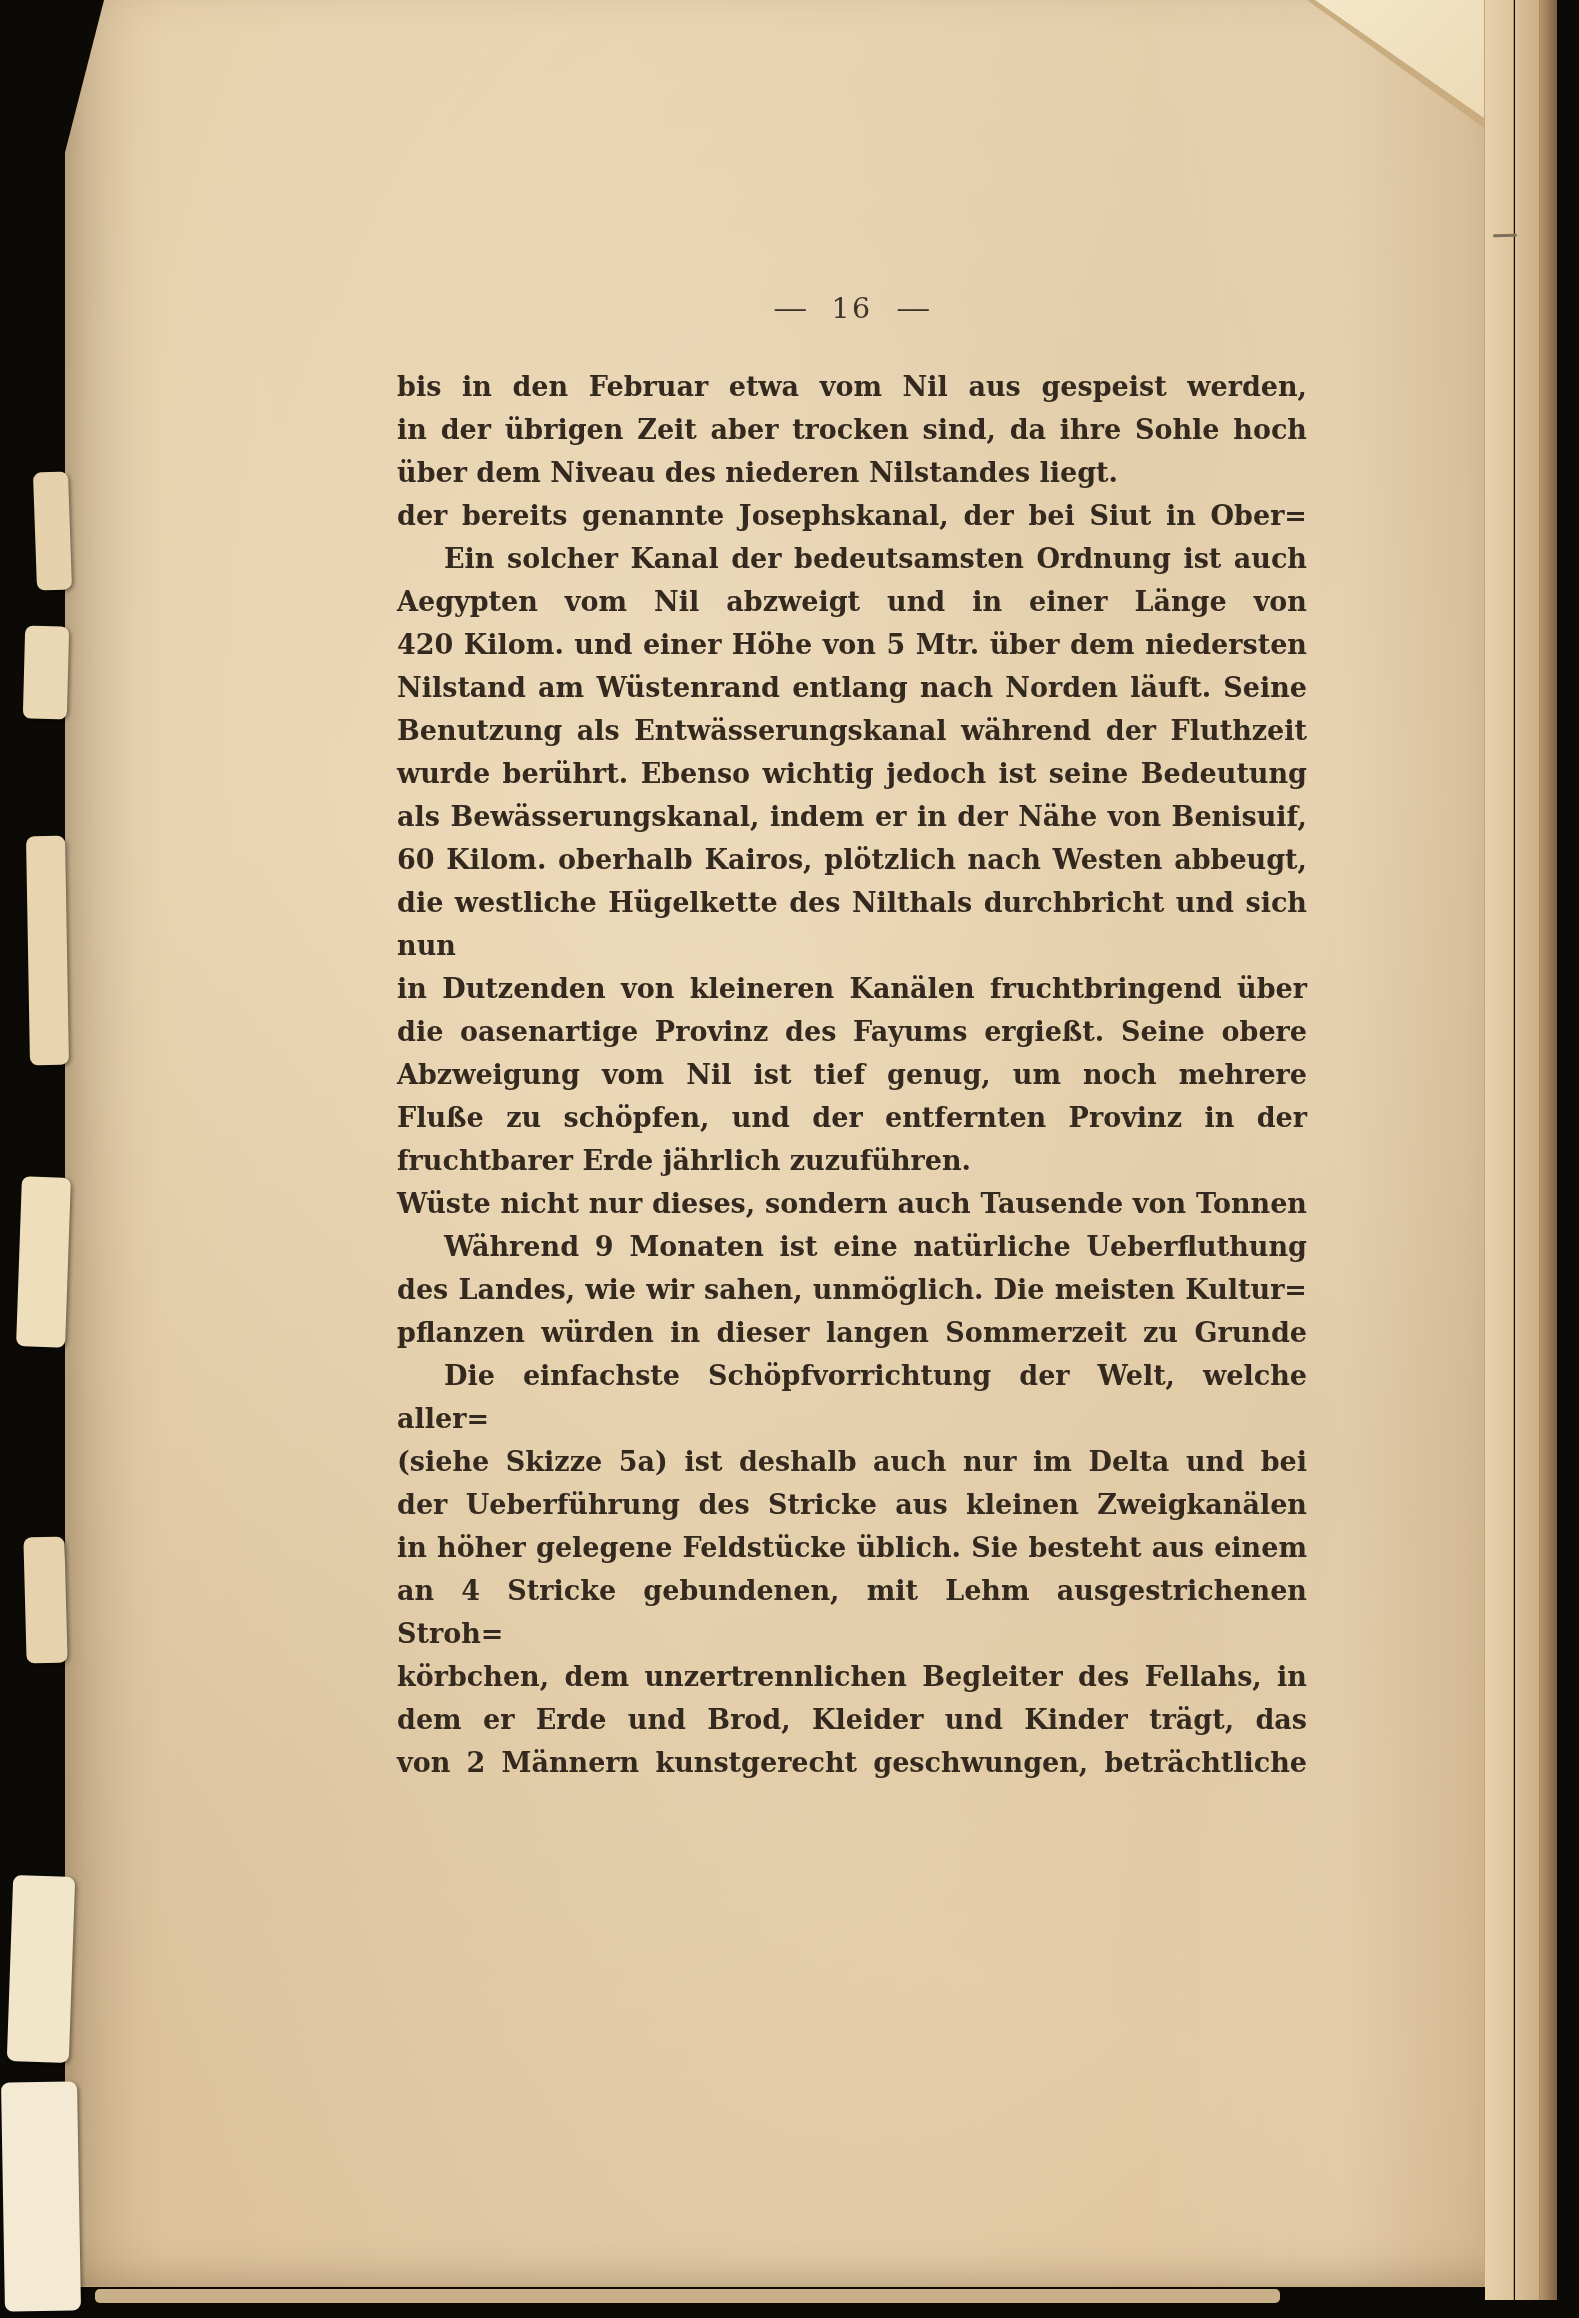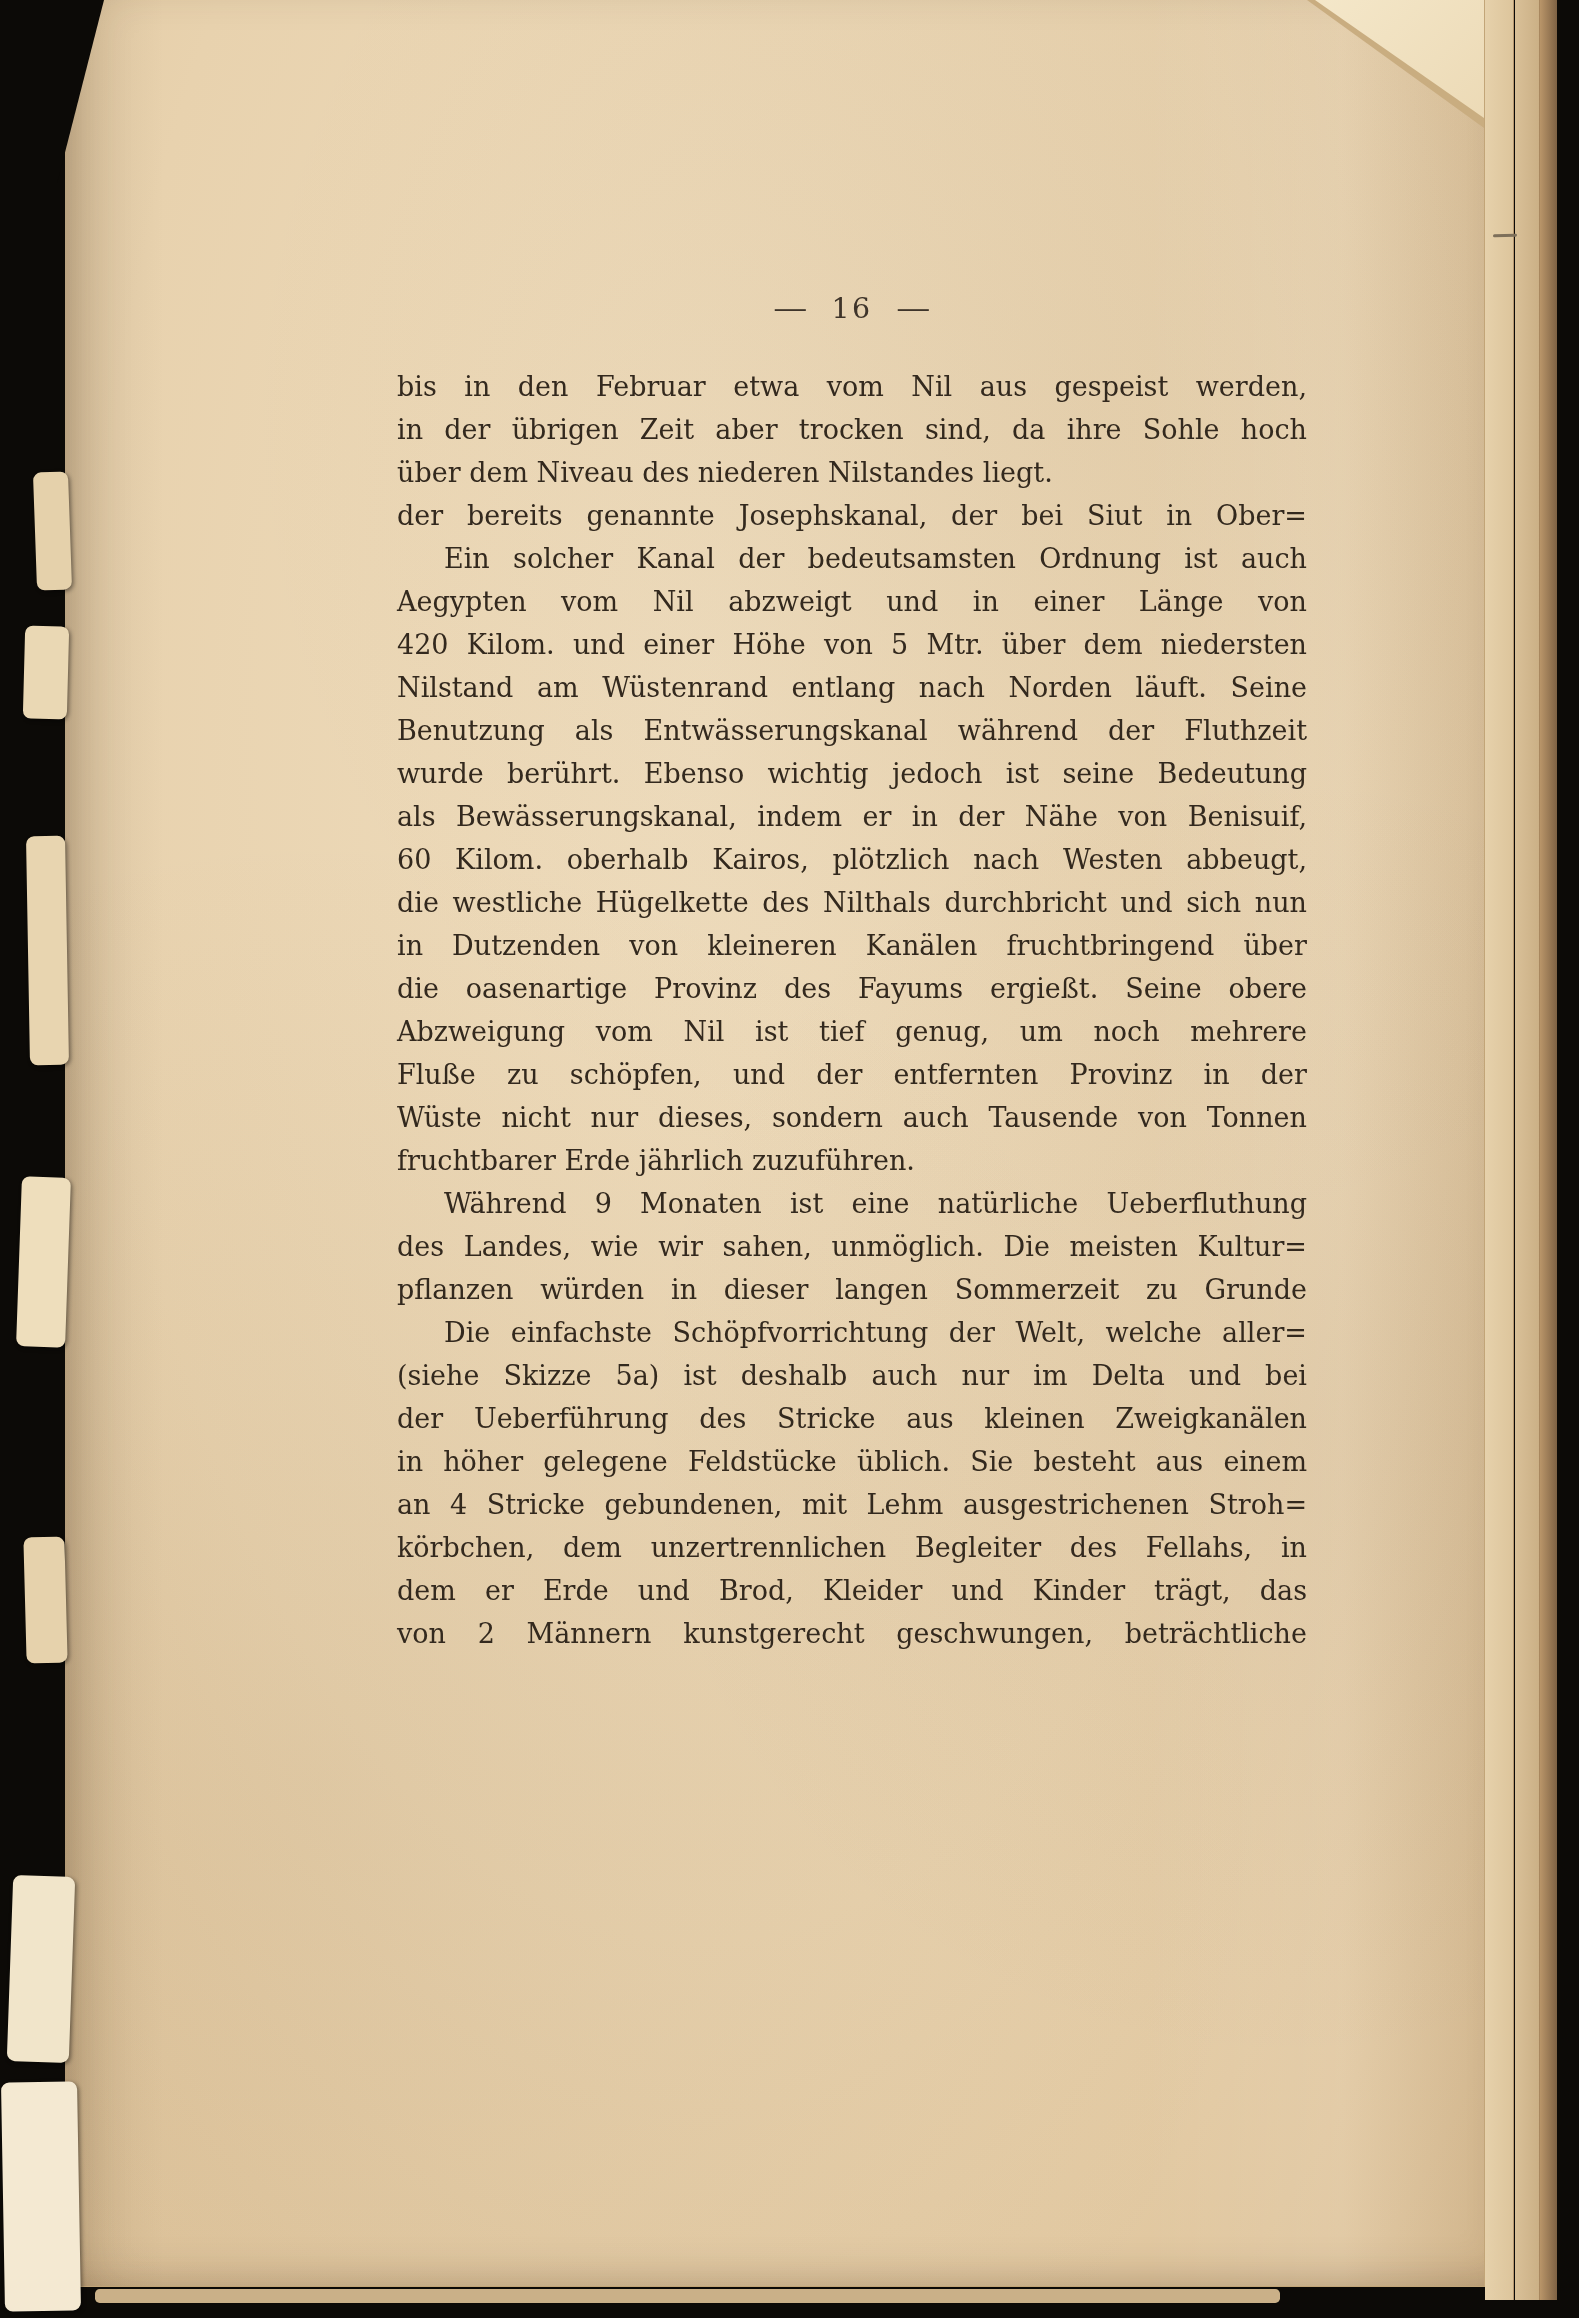--- a/index.html
+++ b/index.html
@@ -59,20 +59,21 @@
   }
   .page-header .dash { letter-spacing: 0; transform: scaleX(1.2); }
   .page-header .num { letter-spacing: 2.4px; }
   
   .text-block {
     position: absolute; z-index: 3;
     left: 332px; top: 365px; width: 910px;
     color: #33291e;
     font-size: 27px;
     line-height: 43px;
+    font-weight: bold;
   }
   .paragraph { margin: 0; }
   .line {
     text-align: justify;
     text-align-last: justify;
     white-space: normal;
   }
   .line.indent { text-indent: 47px; }
   .line.last { text-align-last: left; }
   
@@ -139,22 +140,22 @@
           <div class="line">Nilstand am Wüstenrand entlang nach Norden läuft. Seine</div>
           <div class="line">Benutzung als Entwässerungskanal während der Fluthzeit</div>
           <div class="line">wurde berührt. Ebenso wichtig jedoch ist seine Bedeutung</div>
           <div class="line">als Bewässerungskanal, indem er in der Nähe von Benisuif,</div>
           <div class="line">60 Kilom. oberhalb Kairos, plötzlich nach Westen abbeugt,</div>
           <div class="line">die westliche Hügelkette des Nilthals durchbricht und sich nun</div>
           <div class="line">in Dutzenden von kleineren Kanälen fruchtbringend über</div>
           <div class="line">die oasenartige Provinz des Fayums ergießt. Seine obere</div>
           <div class="line">Abzweigung vom Nil ist tief genug, um noch mehrere</div>
           <div class="line">Fluße zu schöpfen, und der entfernten Provinz in der</div>
+          <div class="line last">fruchtbarer Erde jährlich zuzuführen.</div>
           <div class="line">Wüste nicht nur dieses, sondern auch Tausende von Tonnen</div>
-          <div class="line last">fruchtbarer Erde jährlich zuzuführen.</div>
         </div>
         <div class="paragraph">
           <div class="line indent">Während 9 Monaten ist eine natürliche Ueberfluthung</div>
           <div class="line">des Landes, wie wir sahen, unmöglich. Die meisten Kultur=</div>
           <div class="line">pflanzen würden in dieser langen Sommerzeit zu Grunde</div>
         </div>
         <div class="paragraph">
           <div class="line indent">Die einfachste Schöpfvorrichtung der Welt, welche aller=</div>
           <div class="line">(siehe Skizze 5a) ist deshalb auch nur im Delta und bei</div>
           <div class="line">der Ueberführung des Stricke aus kleinen Zweigkanälen</div>

